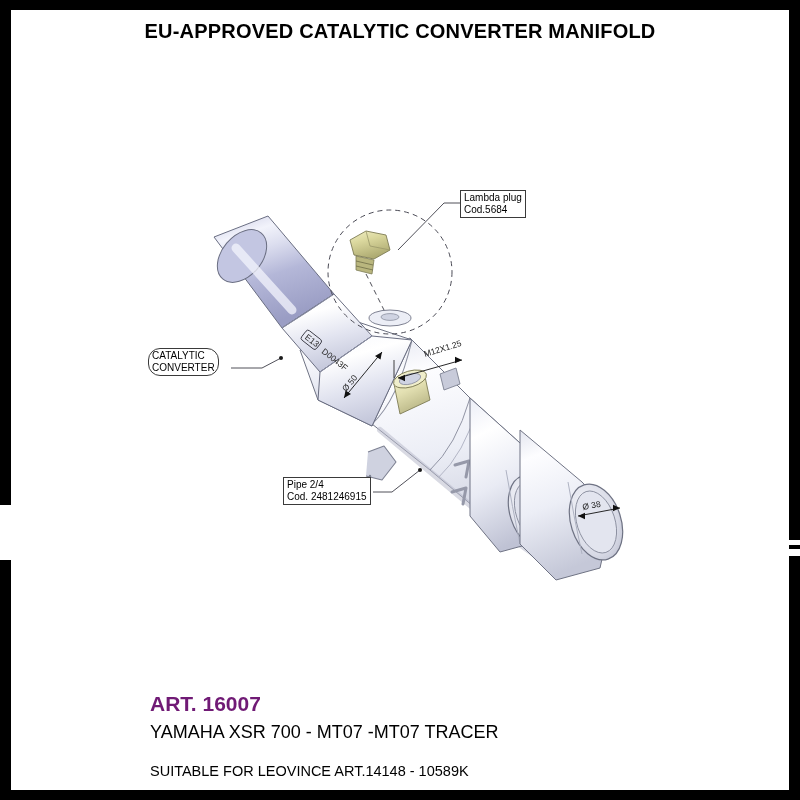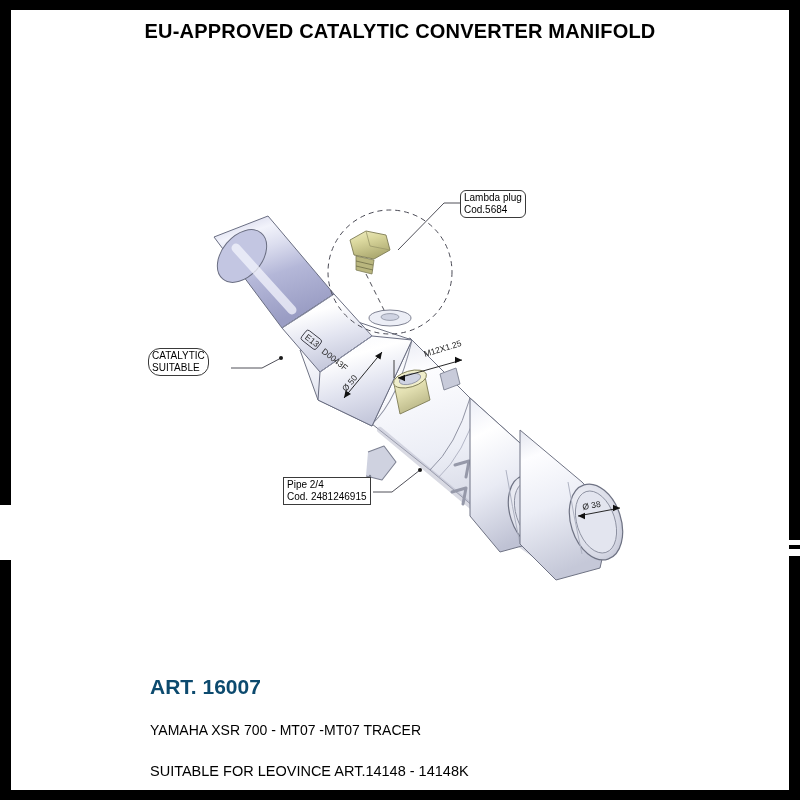--- a/index.html
+++ b/index.html
@@ -42,50 +42,50 @@
     width: 800px;
     text-align: center;
     font-size: 20px;
     font-weight: bold;
     letter-spacing: .2px;
     color: #000000;
     white-space: nowrap;
   }
   #art-number {
     position: absolute;
-    left: 150px; top: 675px;
+    left: 150px; top: 692px;
     font-size: 21px;
     font-weight: bold;
-    color: #0c4a6e;
+    color: #701a75;
   }
   #model-line {
     position: absolute;
     left: 150px; top: 722px;
-    font-size: 14px;
+    font-size: 18px;
     color: #000000;
   }
   #compat-line {
     position: absolute;
     left: 150px; top: 763px;
     font-size: 14.5px;
     color: #000000;
   }
 
   
   .callout {
     position: absolute;
     border: 1px solid #3a3a3a;
     background: #ffffff;
     padding: 1px 3px 2px 3px;
     font-size: 10px;
     line-height: 11.5px;
     color: #000000;
     white-space: nowrap;
   }
-  #callout-lambda    { left: 460px; top: 190px; border-radius: 6px; }
+  #callout-lambda    { left: 460px; top: 190px; }
   #callout-catalytic { left: 148px; top: 348px; border-radius: 12px; }
   #callout-pipe      { left: 283px; top: 477px; }
 
   
   #drawing {
     position: absolute;
     left: 0; top: 0;
     width: 800px;
     height: 800px;
   }
@@ -300,25 +300,25 @@
     </g>
   </svg>
 
   <div class="callout" id="callout-lambda">
     <div>Lambda plug</div>
     <div>Cod.5684</div>
   </div>
 
   <div class="callout" id="callout-catalytic">
     <div>CATALYTIC</div>
-    <div>SUITABLE</div>
+    <div>CONVERTER</div>
   </div>
 
   <div class="callout" id="callout-pipe">
     <div>Pipe 2/4</div>
     <div>Cod. 2481246915</div>
   </div>
 
   <div id="art-number">ART. 16007</div>
   <div id="model-line">YAMAHA XSR 700 - MT07 -MT07 TRACER</div>
-  <div id="compat-line">SUITABLE FOR LEOVINCE ART.14148 - 14148K</div>
+  <div id="compat-line">SUITABLE FOR LEOVINCE ART.14148 - 10589K</div>
 
 </div>
 
 </body></html>

